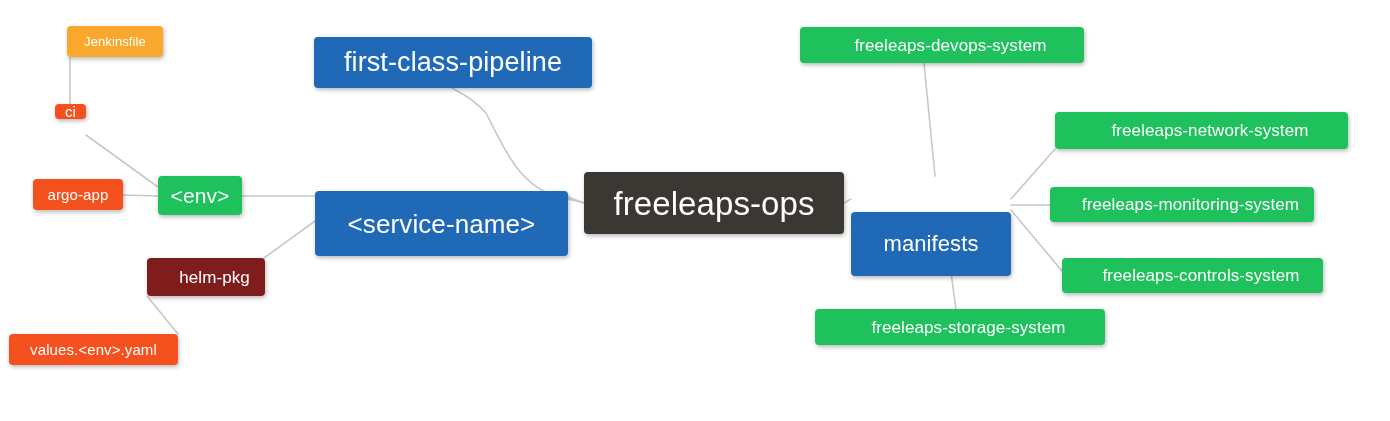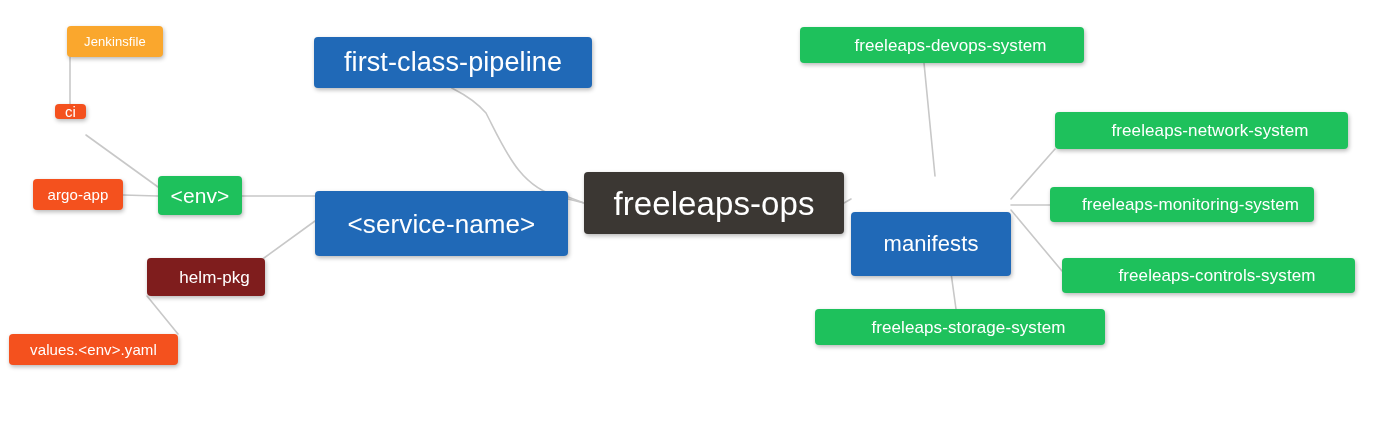--- a/index.html
+++ b/index.html
@@ -103,20 +103,20 @@
       </div>
       <div class="node t-l3" style="left: 800px; top: 27px; width: 284px; height: 36px; background: rgb(30, 193, 92); color: rgb(255, 255, 255);">
         <span>freeleaps-devops-system</span>
       </div>
       <div class="node t-l3" style="left: 1055px; top: 112px; width: 293px; height: 37px; background: rgb(30, 193, 92); color: rgb(255, 255, 255);">
         <span>freeleaps-network-system</span>
       </div>
       <div class="node t-l3" style="left: 1050px; top: 187px; width: 264px; height: 35px; background: rgb(30, 193, 92); color: rgb(255, 255, 255);">
         <span>freeleaps-monitoring-system</span>
       </div>
-      <div class="node t-l3" style="left: 1062px; top: 258px; width: 293px; height: 35px; background: rgb(30, 193, 92); color: rgb(255, 255, 255);">
+      <div class="node t-l3" style="left: 1062px; top: 258px; width: 261px; height: 35px; background: rgb(30, 193, 92); color: rgb(255, 255, 255);">
         <span>freeleaps-controls-system</span>
       </div>
       <div class="node t-l3" style="left: 815px; top: 309px; width: 290px; height: 36px; background: rgb(30, 193, 92); color: rgb(255, 255, 255);">
         <span>freeleaps-storage-system</span>
       </div>
     </div>
 </div>
 
 </body></html>

